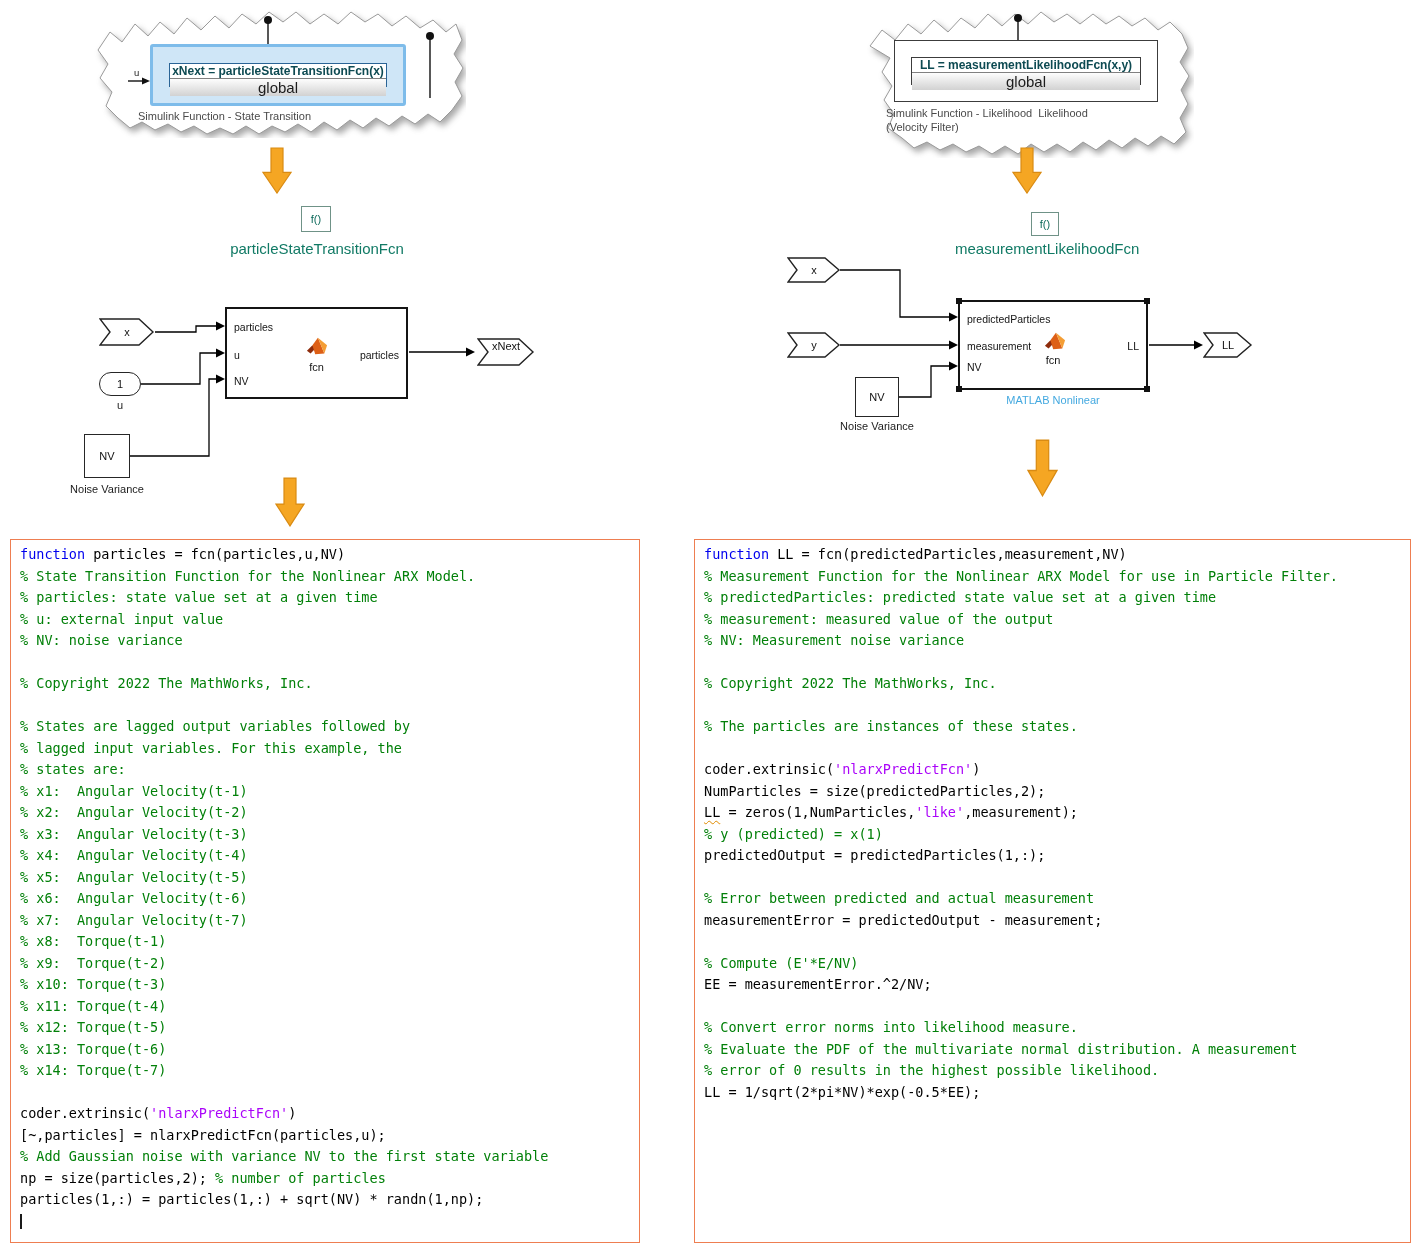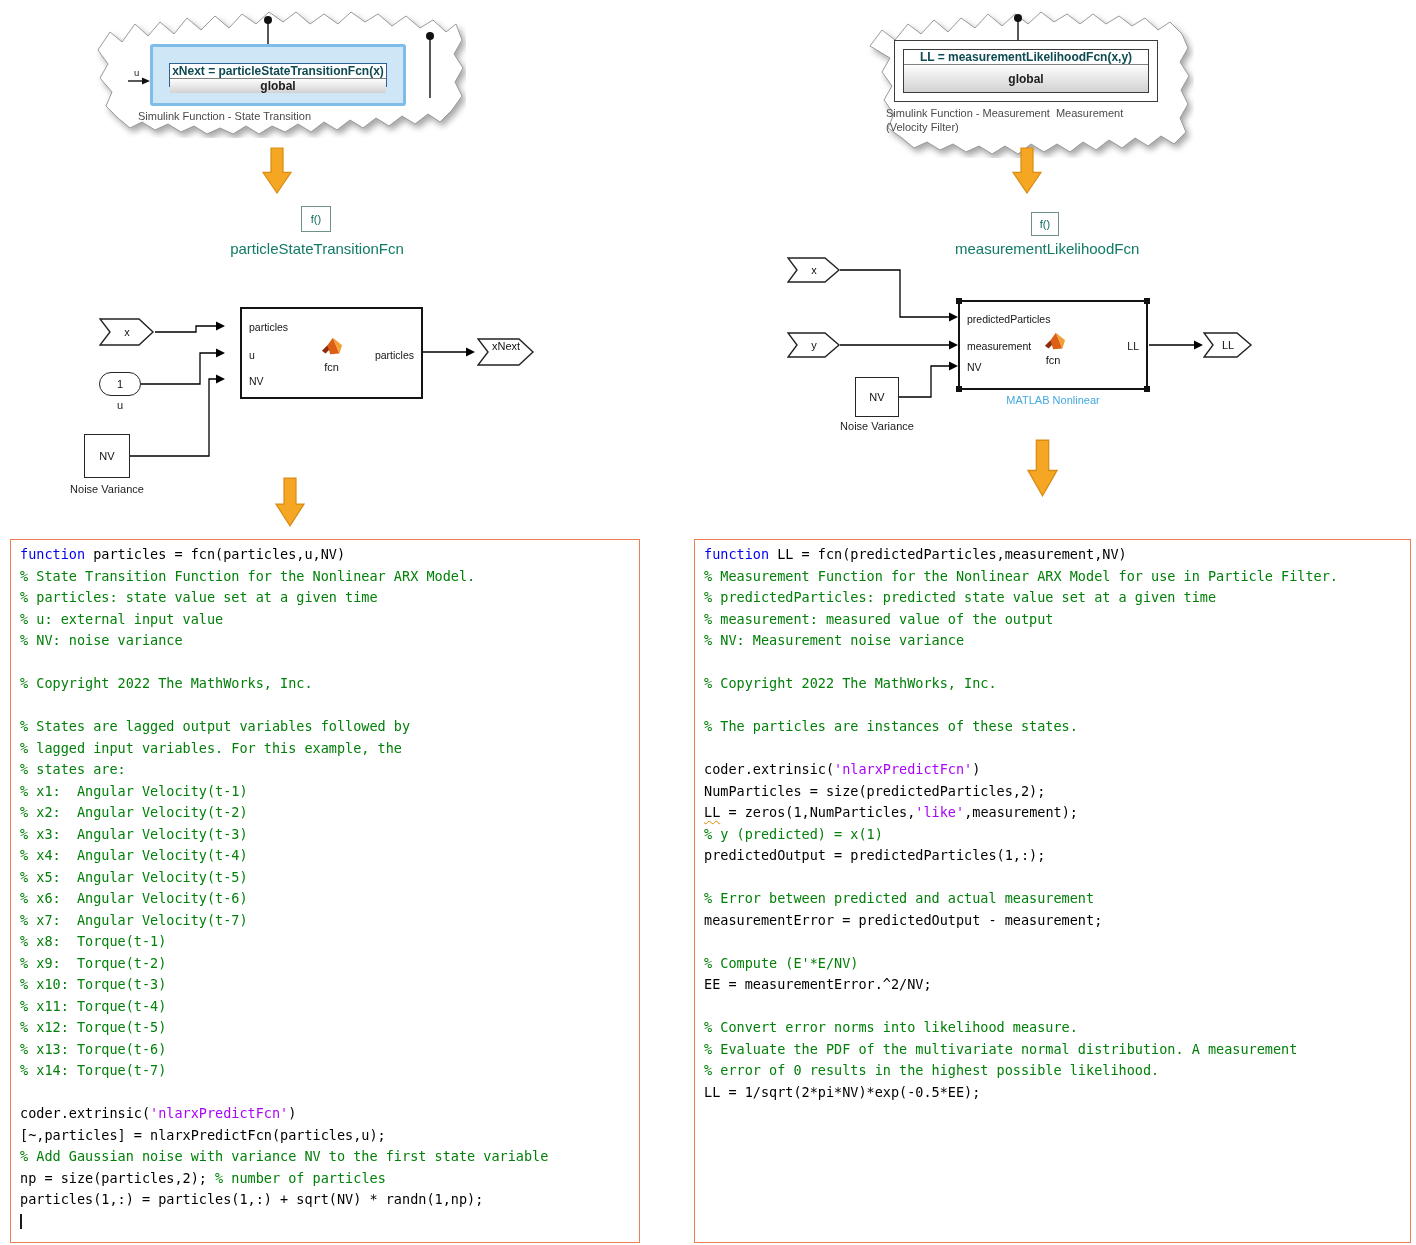--- a/index.html
+++ b/index.html
@@ -13,27 +13,27 @@
   .torn-svg { position:absolute; left:0; top:0; width:100%; height:100%; }
   .torn-path { fill:#fff; stroke:#9a9a9a; stroke-width:1;
                filter:drop-shadow(3px 4px 3px rgba(60,60,60,.45)); }
   .torn-wires line { stroke:#111; stroke-width:1.4; }
   .torn-wires circle { fill:#111; }
   .torn-wires polygon { fill:#111; }
 
   .sfb-sel { position:absolute; border:3px solid var(--sel-blue,#7EBCEA); background:#cfe6f7;
              border-radius:3px; padding:16px; }
   .sfb-sel .sfb-inner { border:1px solid #2a6496; }
-  .sfb-plain { position:absolute; border:1px solid #3c3c3c; background:#fff; padding:8px; }
+  .sfb-plain { position:absolute; border:1px solid #3c3c3c; background:#fff; padding:16px; }
   .sfb-plain .sfb-inner { border:1px solid #3c3c3c; }
   .sfb-inner { background:#fff; width:100%; height:100%; display:flex; flex-direction:column; }
   .sig { flex:1; display:flex; align-items:center; justify-content:center; font-weight:bold;
          font-size:12px; color:var(--sig-teal,#0D4A52); white-space:nowrap; }
   .global { height:31px; border-top:1px solid #808080; background:linear-gradient(#fdfdfd,#d2d2d2);
-            display:flex; align-items:center; justify-content:center; font-size:12px; color:#1c1c1c;font-weight:bold; }
+            display:flex; align-items:center; justify-content:center; font-size:15px; color:#1c1c1c; }
   .caption { position:absolute; text-align:left; font-size:11px; color:#4a4a4a; white-space:pre; }
   .tiny-port { position:absolute; font-size:9.5px; color:#222; }
 
   
   .block { position:absolute; background:#fff; border:1.6px solid #262626; display:flex;
            align-items:center; justify-content:center; font-size:11px; color:#111; }
   .pill { border-radius:12px; }
   .mfb { position:absolute; background:#fff; border:2.4px solid #141414; }
   .portlab { position:absolute; font-size:10.5px; color:#141414; white-space:nowrap; }
   .portlab.r { right:7px; }
@@ -121,21 +121,21 @@
   <div class="block pill" style="left:99px;top:372px;width:42px;height:24px;">
     <span>1</span>
   </div>
   <div class="bl-label" style="left:99px;top:399px;width:42px;">u</div>
 
   <div class="block" style="left:84px;top:434px;width:46px;height:44px;">
     <span>NV</span>
   </div>
   <div class="bl-label" style="left:57px;top:483px;width:100px;">Noise Variance</div>
 
-  <div class="mfb" style="left:225px;top:307px;width:183px;height:92px;margin-left:15px;">
+  <div class="mfb" style="left:225px;top:307px;width:183px;height:92px;">
     <span class="portlab" style="left:7px;top:12px;">particles</span>
     <span class="portlab" style="left:7px;top:40px;">u</span>
     <span class="portlab" style="left:7px;top:66px;">NV</span>
     <span class="portlab r" style="top:40px;">particles</span>
     <svg class="abs" style="left:79px;top:28px;" width="22" height="20" viewBox="0 0 24 20">
       <path d="M1 14 L7 8 L10 12 L5 17 Z" fill="#8e2c0c"></path>
       <path d="M7 8 L13 0 L20 17 L10 18 Z" fill="#dd5f16"></path>
       <path d="M13 0 L20 17 L23 8 Z" fill="#f49e35"></path>
     </svg>
     <div class="fcnlab" style="top:52px;">fcn</div>
@@ -161,21 +161,21 @@
     <svg class="torn-svg torn-wires" viewBox="0 0 336 152">
       <line x1="160" y1="12" x2="160" y2="36"></line>
       <circle cx="160" cy="12" r="4"></circle>
     </svg>
     <div class="sfb-plain" style="left:36px;top:34px;width:264px;height:62px;">
       <div class="sfb-inner">
         <div class="sig">LL = measurementLikelihoodFcn(x,y)</div>
         <div class="global">global</div>
       </div>
     </div>
-    <div class="caption" style="left:28px;top:101px;width:280px;">Simulink Function - Measurement  Measurement</div>
+    <div class="caption" style="left:28px;top:101px;width:280px;">Simulink Function - Likelihood  Likelihood</div>
     <div class="caption" style="left:28px;top:115px;width:280px;">(Velocity Filter)</div>
   </div>
 
   <svg class="abs" style="left:1012px;top:147px;" width="30" height="47" viewBox="0 0 30 48" preserveAspectRatio="none">
     <polygon points="9,1 21,1 21,26 29,26 15,47 1,26 9,26" style="fill:var(--arrow-fill,#F5A623);stroke:var(--arrow-stroke,#D98B13);stroke-width:1.2"></polygon>
   </svg>
 
   <div class="fcnbox" style="left:1031px;top:212px;width:28px;height:24px;">
     <span>f()</span>
   </div>

